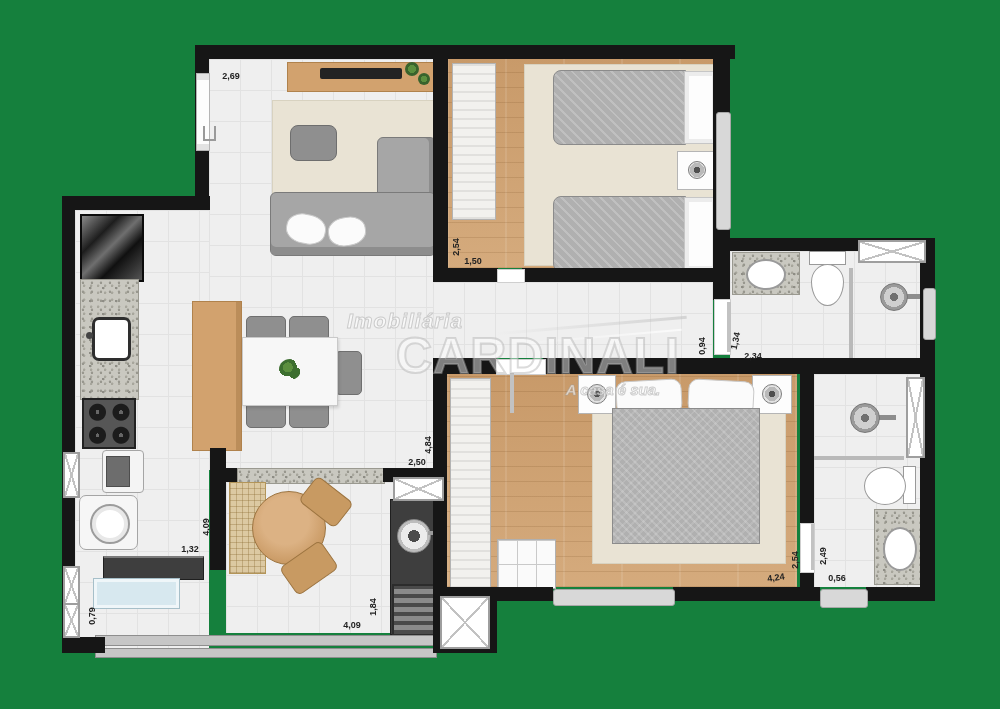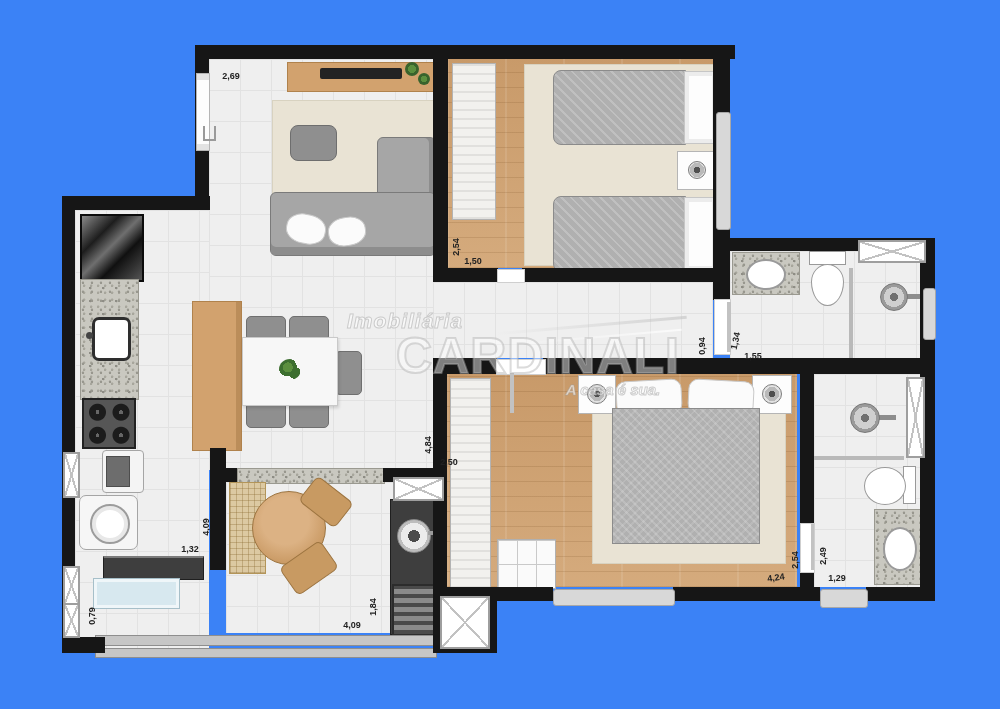--- a/index.html
+++ b/index.html
@@ -1,16 +1,16 @@
 <!DOCTYPE html>
 <html><head>
 <meta charset="utf-8">
 <style>
   html,body{margin:0;padding:0;background:#fff;}
-  #canvas{position:relative;width:1000px;height:709px;background:#3b82f6;overflow:hidden;
+  #canvas{position:relative;width:1000px;height:709px;background:#15803d;overflow:hidden;
           font-family:"Liberation Sans",sans-serif;}
   .abs{position:absolute;}
   
   .floor{z-index:1;}
   .furn{z-index:2;}
   .wall{z-index:3;background:#161616;}
   .open{z-index:4;}
   .lbl{z-index:5;}
   .wmz{z-index:6;}
   
@@ -204,32 +204,32 @@
   <div class="abs open xbox" style="left:63px;top:603px;width:13px;height:31px;"></div>
   <div class="abs open xbox" style="left:393px;top:477px;width:47px;height:20px;"></div>
   <div class="abs open xbox" style="left:440px;top:596px;width:46px;height:49px;"></div>
 
   <div id="dims" class="abs lbl" style="left:0;top:0;width:1000px;height:709px;">
       <span class="dim" style="left: 231px; top: 76px; transform: translate(-50%, -50%) rotate(0deg);">2,69</span>
       <span class="dim" style="left: 456px; top: 247px; transform: translate(-50%, -50%) rotate(-90deg);">2,54</span>
       <span class="dim" style="left: 473px; top: 261px; transform: translate(-50%, -50%) rotate(0deg);">1,50</span>
       <span class="dim" style="left: 702px; top: 346px; transform: translate(-50%, -50%) rotate(-90deg);">0,94</span>
       <span class="dim" style="left: 736px; top: 341px; transform: translate(-50%, -50%) rotate(-78deg);">1,34</span>
-      <span class="dim" style="left: 753px; top: 356px; transform: translate(-50%, -50%) rotate(0deg);">1,55</span>
+      <span class="dim" style="left: 753px; top: 356px; transform: translate(-50%, -50%) rotate(0deg);">2,34</span>
       <span class="dim" style="left: 428px; top: 445px; transform: translate(-50%, -50%) rotate(-90deg);">4,84</span>
-      <span class="dim" style="left: 417px; top: 462px; transform: translate(-50%, -50%) rotate(0deg); margin-left: 32px;">2,50</span>
+      <span class="dim" style="left: 417px; top: 462px; transform: translate(-50%, -50%) rotate(0deg);">2,50</span>
       <span class="dim" style="left: 206px; top: 527px; transform: translate(-50%, -50%) rotate(-90deg);">4,09</span>
       <span class="dim" style="left: 190px; top: 549px; transform: translate(-50%, -50%) rotate(0deg);">1,32</span>
       <span class="dim" style="left: 92px; top: 616px; transform: translate(-50%, -50%) rotate(-90deg);">0,79</span>
       <span class="dim" style="left: 373px; top: 607px; transform: translate(-50%, -50%) rotate(-90deg);">1,84</span>
       <span class="dim" style="left: 352px; top: 625px; transform: translate(-50%, -50%) rotate(0deg);">4,09</span>
       <span class="dim" style="left: 776px; top: 578px; transform: translate(-50%, -50%) rotate(-8deg);">4,24</span>
       <span class="dim" style="left: 795px; top: 560px; transform: translate(-50%, -50%) rotate(-90deg);">2,54</span>
       <span class="dim" style="left: 823px; top: 556px; transform: translate(-50%, -50%) rotate(-90deg);">2,49</span>
-      <span class="dim" style="left: 837px; top: 578px; transform: translate(-50%, -50%) rotate(0deg);">1,29</span>
+      <span class="dim" style="left: 837px; top: 578px; transform: translate(-50%, -50%) rotate(0deg);">0,56</span>
     </div>
 
   <div class="abs wmz" style="left:0;top:0;width:1000px;height:709px;pointer-events:none;">
     <div class="wm-s1"></div>
     <div class="wm-s2"></div>
     <div class="wm-top">Imobiliária</div>
     <div class="wm-main">CARDINALI</div>
     <div class="wm-tag">A casa é sua.</div>
   </div>
 

